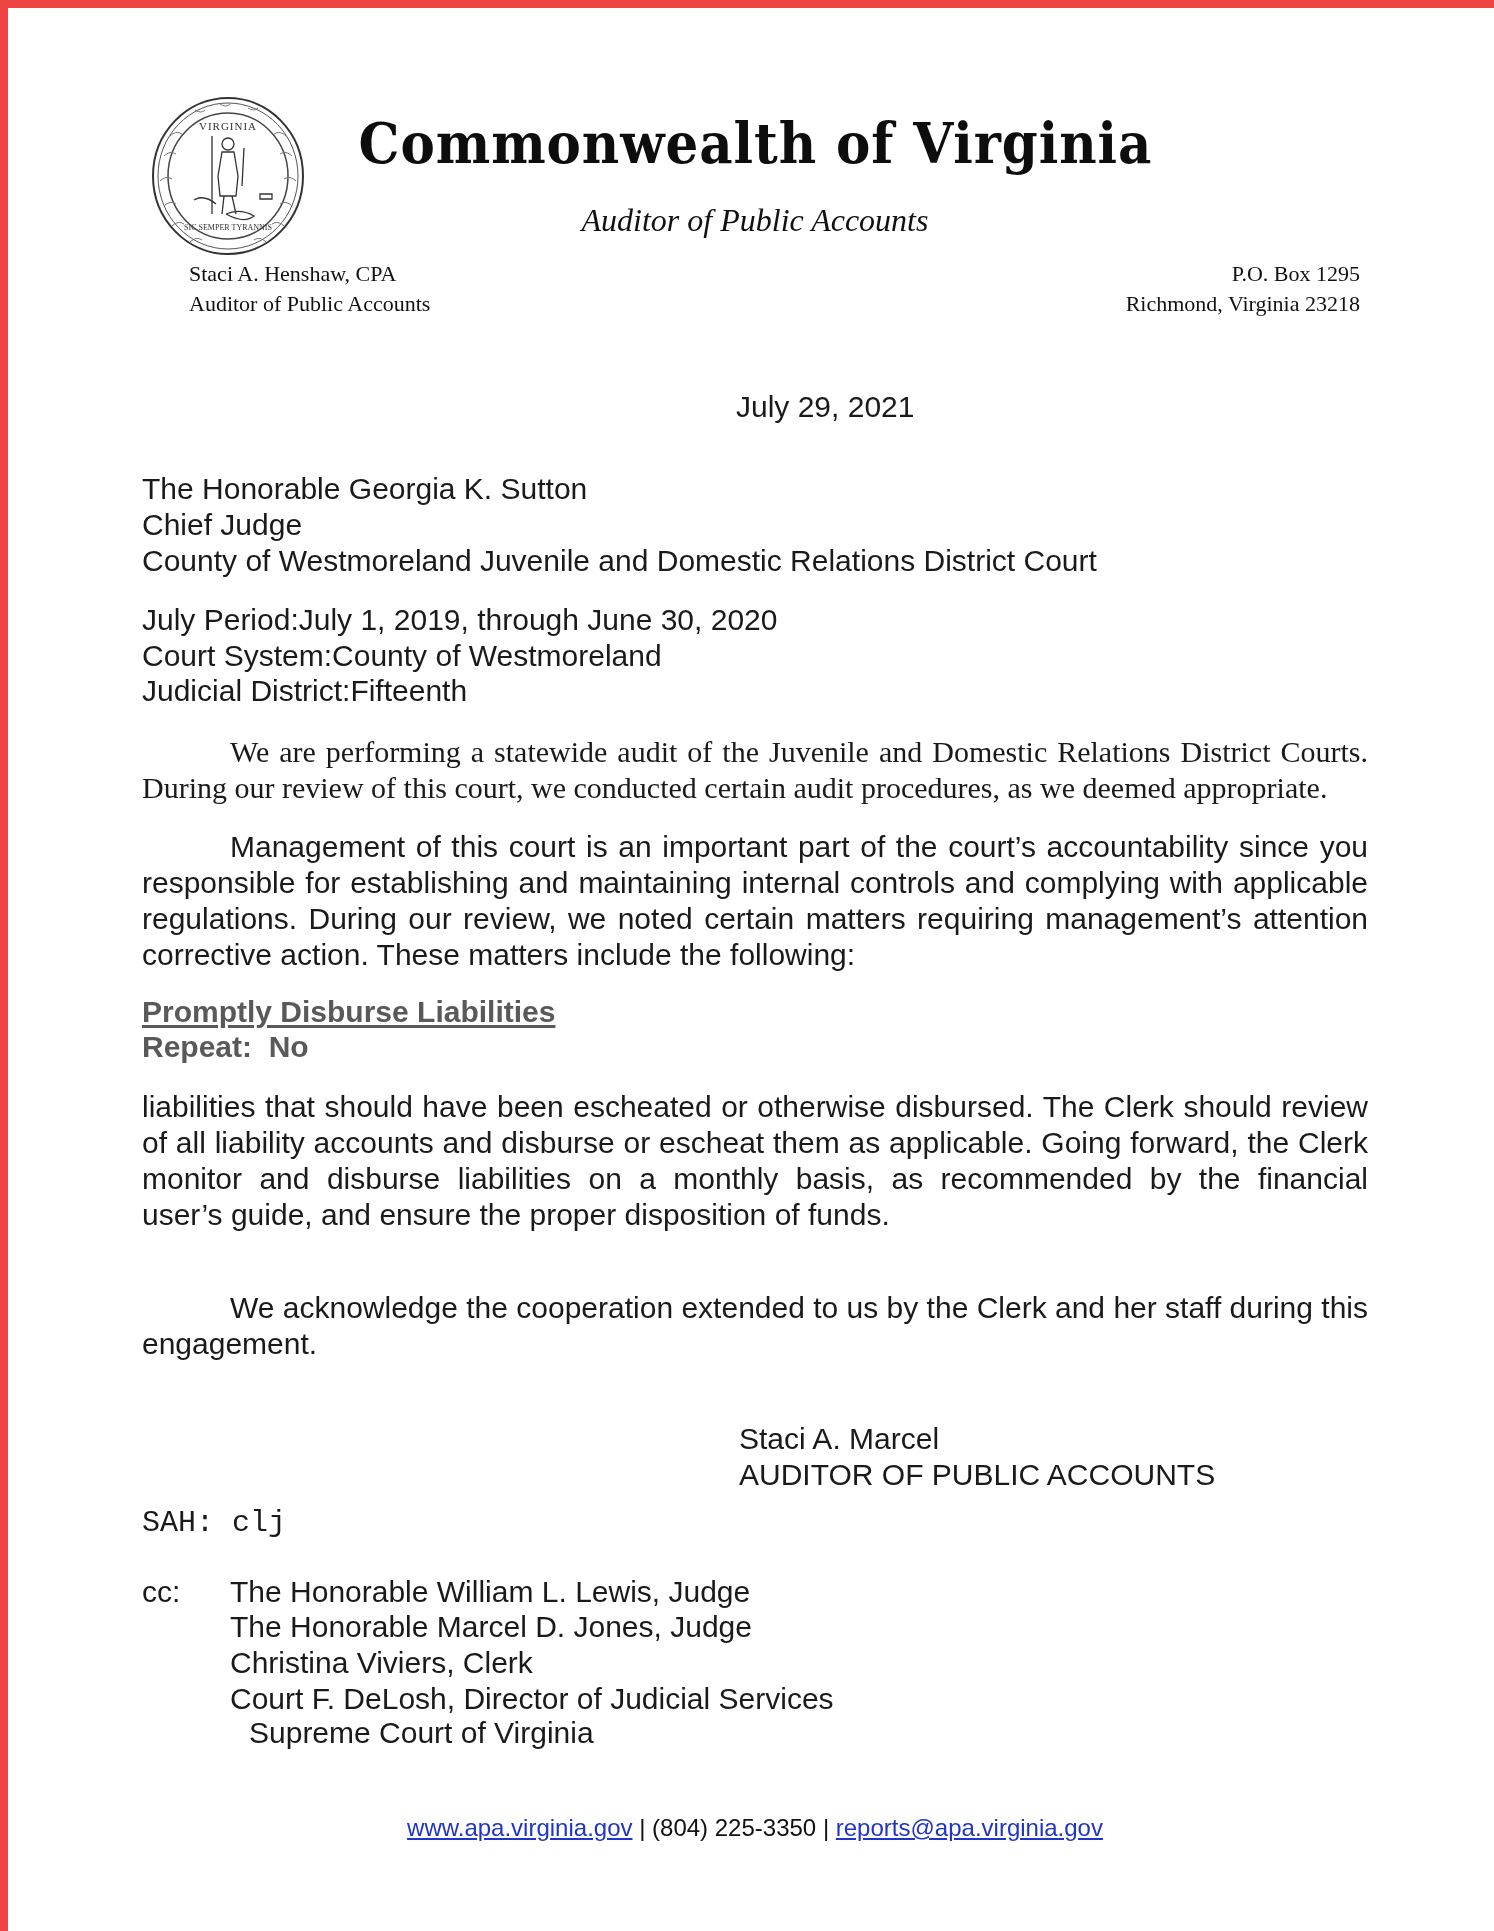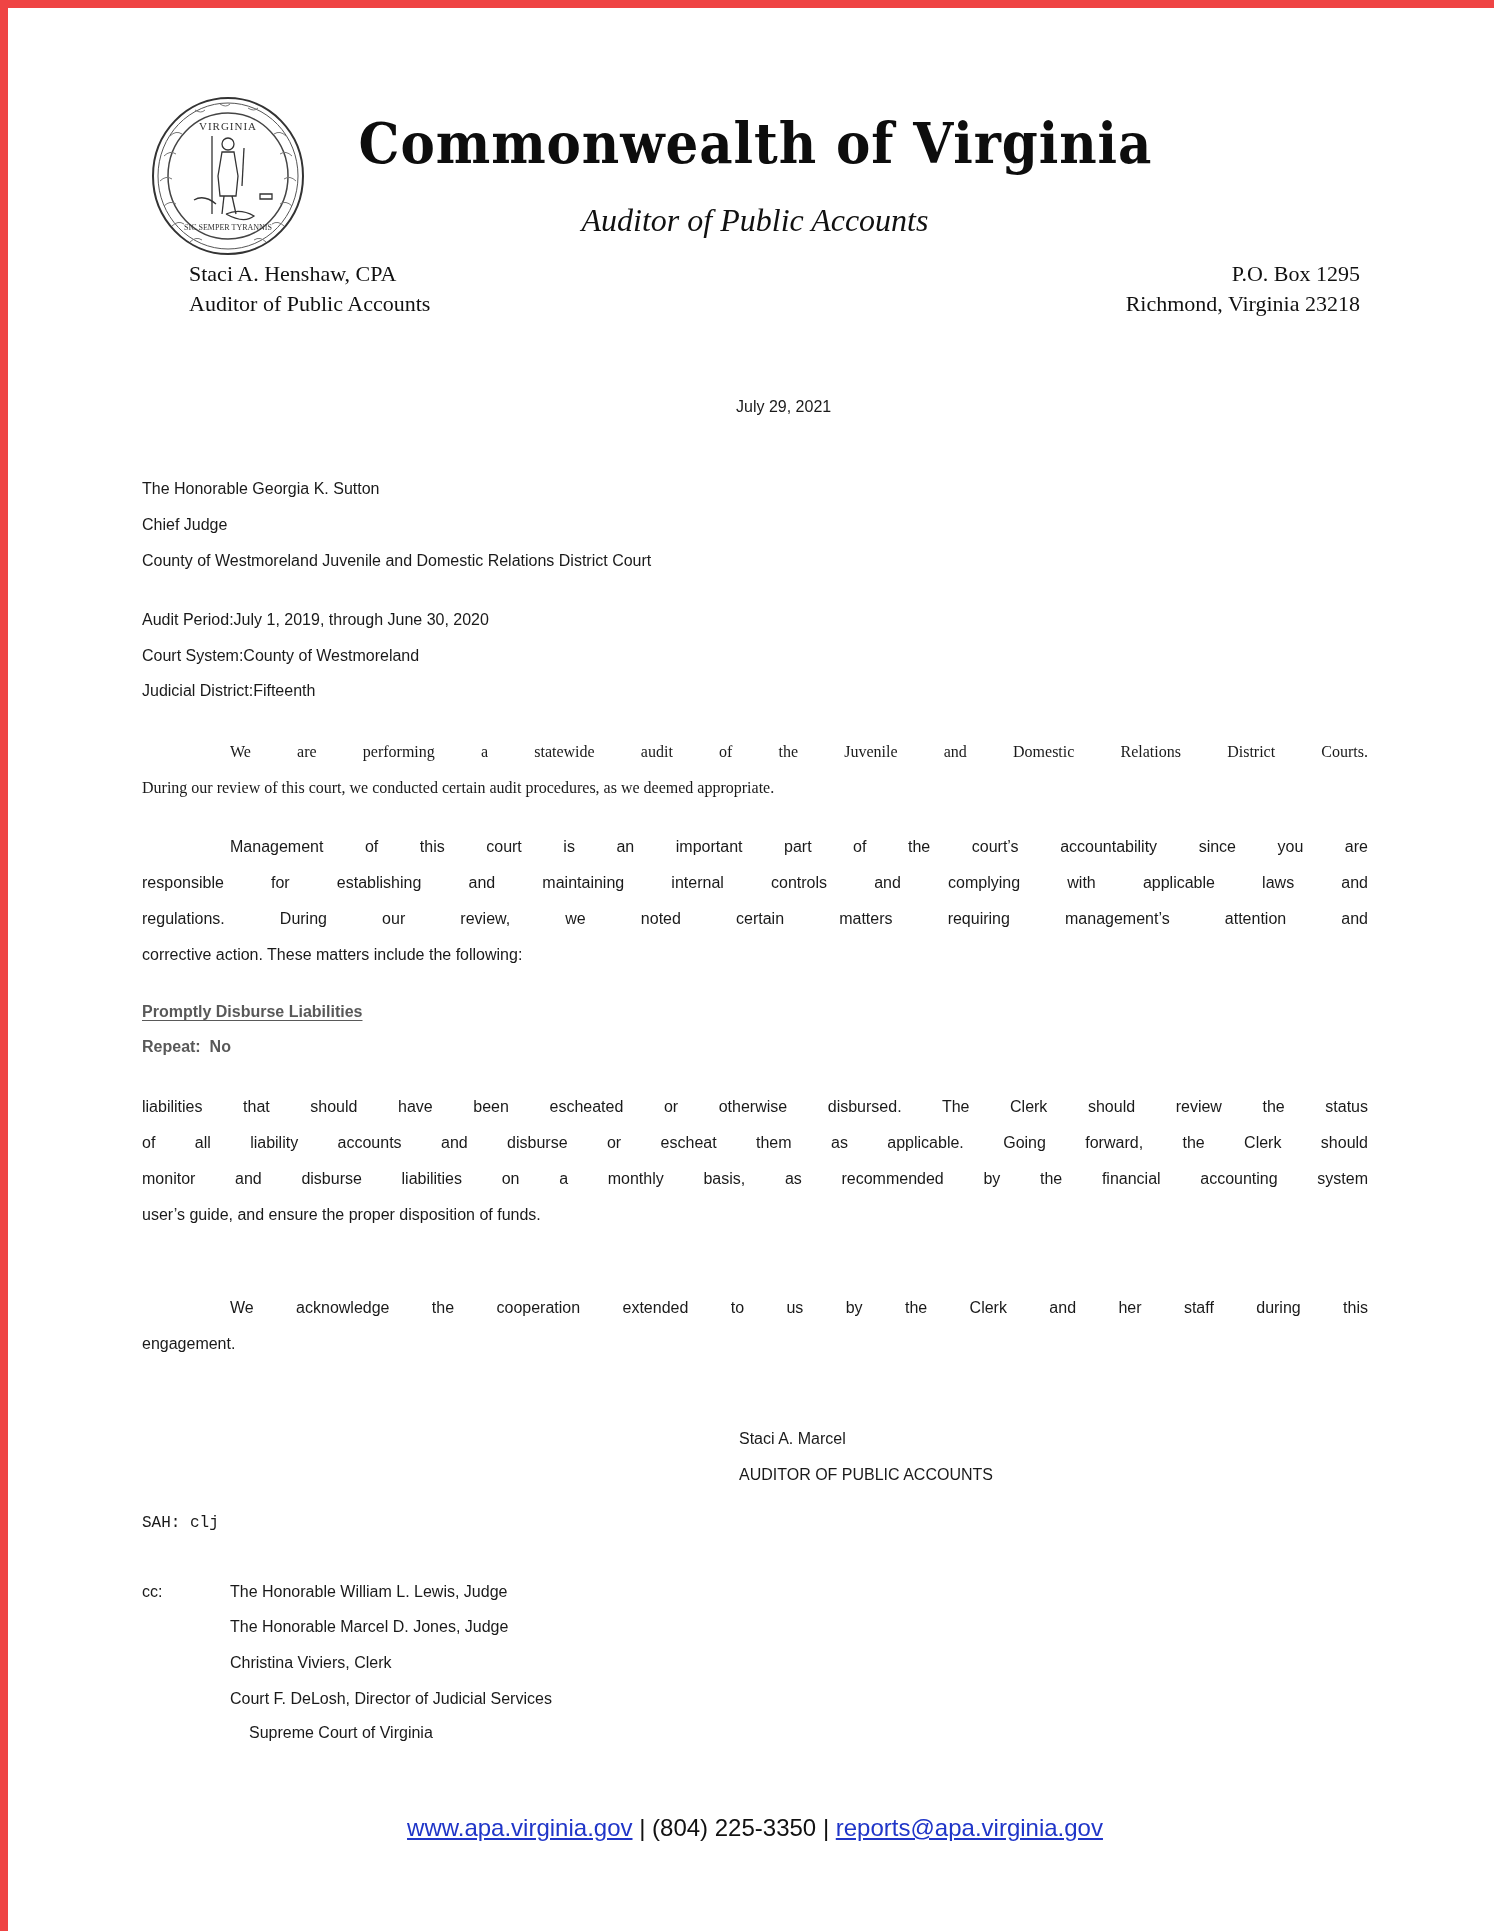--- a/index.html
+++ b/index.html
@@ -3,21 +3,21 @@
 <meta charset="utf-8">
 <style>
   html, body { margin: 0; padding: 0; background: #ffffff; }
   body { width: 1494px; height: 1931px; position: relative; overflow: hidden; }
   .page {
     position: absolute; left: 0; top: 0; width: 1488px; height: 1925px;
     border: 8px solid #ef4444; background: #ffffff;
   }
   .abs { position: absolute; white-space: nowrap; }
   .serif { font-family: "Liberation Serif", "DejaVu Serif", serif; color: #111; }
-  .sans { font-family: "Liberation Sans", "DejaVu Sans", sans-serif; color: #1a1a1a; font-size: 16px; }
+  .sans { font-family: "Liberation Sans", "DejaVu Sans", sans-serif; color: #1a1a1a; font-size: 30px; }
 
   .seal { position: absolute; left: 142px; top: 88px; width: 156px; height: 160px; }
 
   .title {
     left: 0; width: 1494px; text-align: center; top: 102px;
     font-family: "DejaVu Serif", "Liberation Serif", serif;
     font-size: 56px; font-weight: bold; letter-spacing: 1px; color: #0d0d0d;
     padding-left: 0px;
   }
   .title-inner { display: inline-block; transform: scaleX(0.92); margin-left: 0px; }
@@ -87,21 +87,21 @@
     <div>Richmond, Virginia 23218</div>
   </div>
 
   <div class="line sans" style="left:728px; top:381px;">July 29, 2021</div>
 
   <div class="line sans" style="top:463px;">The Honorable Georgia K. Sutton</div>
   <div class="line sans" style="top:499px;">Chief Judge</div>
   <div class="line sans" style="top:535px;">County of Westmoreland Juvenile and Domestic Relations District Court</div>
 
   <div class="line sans" style="top:594px;">
-    <span>Audit Period:</span><span>July 1, 2019, through June 30, 2020</span>
+    <span>July Period:</span><span>July 1, 2019, through June 30, 2020</span>
   </div>
   <div class="line sans" style="top:630px;">
     <span>Court System:</span><span>County of Westmoreland</span>
   </div>
   <div class="line sans" style="top:665px;">
     <span>Judicial District:</span><span>Fifteenth</span>
   </div>
 
   <div class="justify-block sans" style="top:726px;font-family:Liberation Serif, serif;">
     <div class="jline indent">We are performing a statewide audit of the Juvenile and Domestic Relations District Courts.</div>

